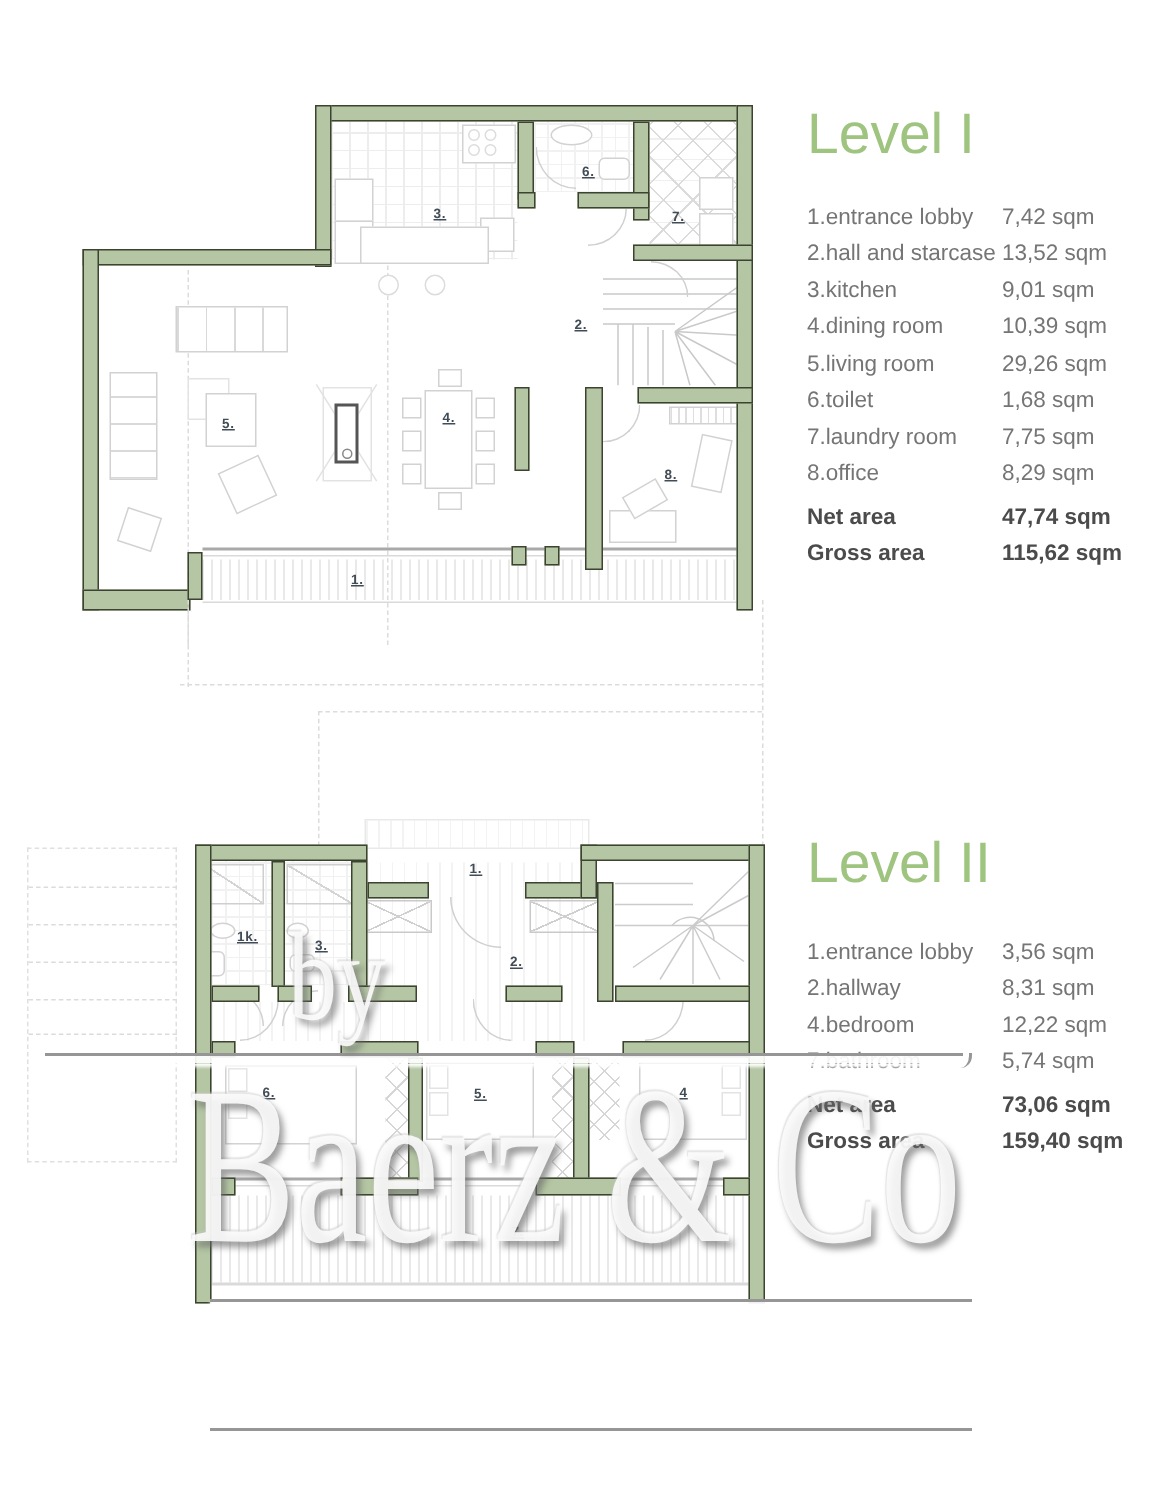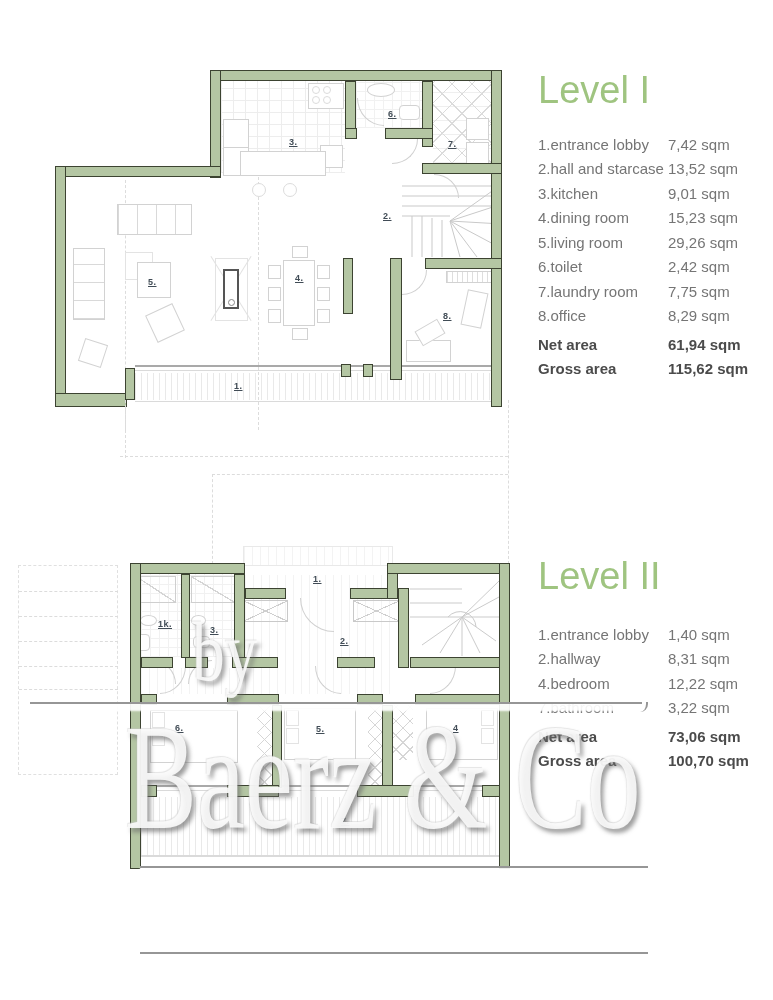--- a/index.html
+++ b/index.html
@@ -281,77 +281,77 @@
       <div class="lrow">
           <span class="lname">2.hall and starcase</span>
           <span class="lval">13,52 sqm</span>
         </div>
       <div class="lrow">
           <span class="lname">3.kitchen</span>
           <span class="lval">9,01 sqm</span>
         </div>
       <div class="lrow">
           <span class="lname">4.dining room</span>
-          <span class="lval">15,23 sqm</span>
+          <span class="lval">10,39 sqm</span>
         </div>
       <div class="lrow">
           <span class="lname">5.living room</span>
           <span class="lval">29,26 sqm</span>
         </div>
       <div class="lrow">
           <span class="lname">6.toilet</span>
-          <span class="lval">2,42 sqm</span>
+          <span class="lval">1,68 sqm</span>
         </div>
       <div class="lrow">
           <span class="lname">7.laundry room</span>
           <span class="lval">7,75 sqm</span>
         </div>
       <div class="lrow">
           <span class="lname">8.office</span>
           <span class="lval">8,29 sqm</span>
         </div>
       <div class="tgap"></div>
       <div class="lrow total">
           <span class="lname">Net area</span>
-          <span class="lval">61,94 sqm</span>
+          <span class="lval">47,74 sqm</span>
         </div>
       <div class="lrow total">
           <span class="lname">Gross area</span>
           <span class="lval">115,62 sqm</span>
         </div>
     </div>
   </div>
 
   <div class="legend" style="left:538px;top:554px;">
     <div class="ltitle">Level II</div>
     <div class="lrows lrows2">
       <div class="lrow">
           <span class="lname">1.entrance lobby</span>
-          <span class="lval">1,40 sqm</span>
+          <span class="lval">3,56 sqm</span>
         </div>
       <div class="lrow">
           <span class="lname">2.hallway</span>
           <span class="lval">8,31 sqm</span>
         </div>
       <div class="lrow">
           <span class="lname">4.bedroom</span>
           <span class="lval">12,22 sqm</span>
         </div>
       <div class="lrow">
           <span class="lname">7.bathroom</span>
-          <span class="lval">3,22 sqm</span>
+          <span class="lval">5,74 sqm</span>
         </div>
       <div class="tgap"></div>
       <div class="lrow total">
           <span class="lname">Net area</span>
           <span class="lval">73,06 sqm</span>
         </div>
       <div class="lrow total">
           <span class="lname">Gross area</span>
-          <span class="lval">100,70 sqm</span>
+          <span class="lval">159,40 sqm</span>
         </div>
     </div>
   </div>
 
   <div class="wm-line" style="left:30px;top:702px;width:612px;"></div>
   <div class="abs" style="left:640px;top:702px;width:8px;height:10px;border-right:2px solid #969696;border-bottom-right-radius:8px;z-index:19;"></div>
   <div class="wm wm-by">by</div>
   <div class="wm wm-brand">Baerz &amp; Co</div>
   <div class="wm-line" style="left:140px;top:866px;width:508px;"></div>
   <div class="wm-line" style="left:140px;top:952px;width:508px;"></div>

